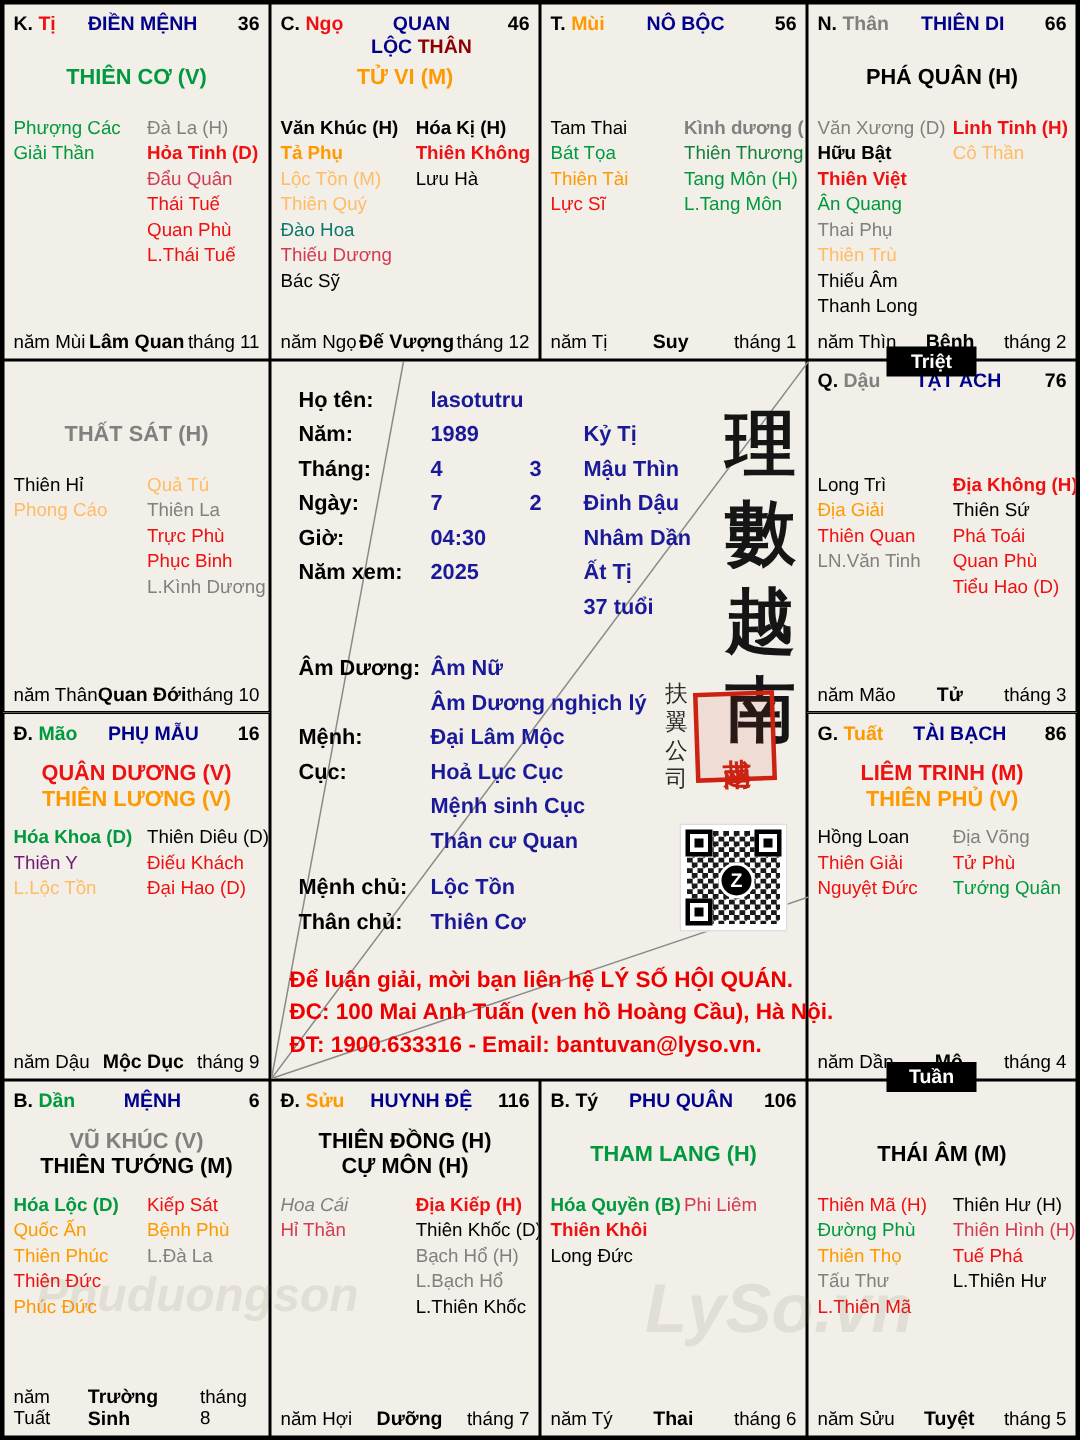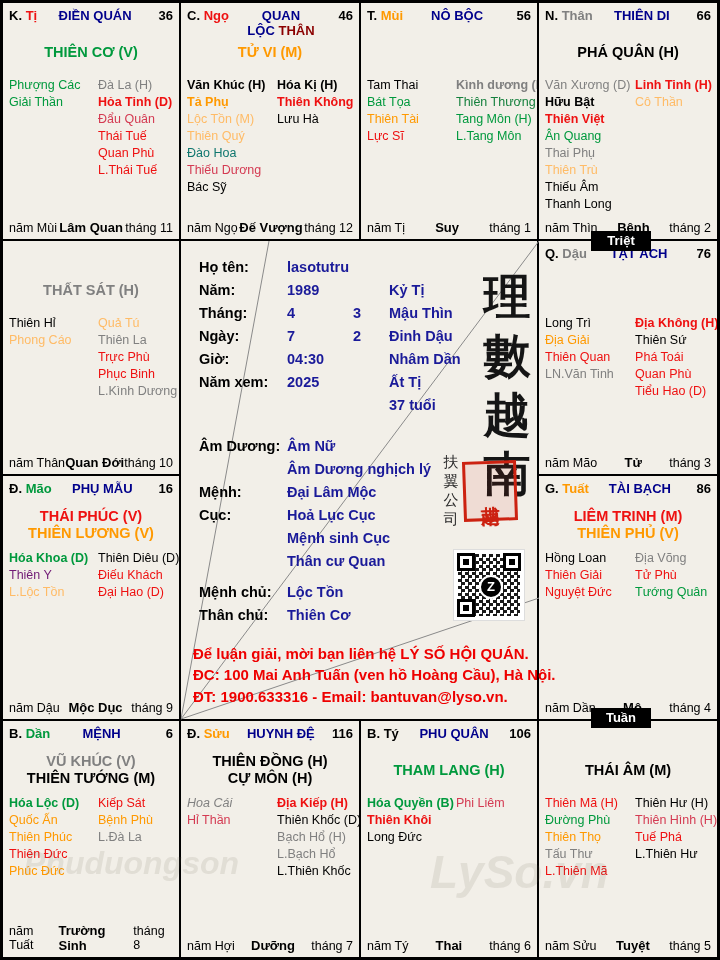--- a/index.html
+++ b/index.html
@@ -50,21 +50,21 @@
 </style>
 </head>
 <body>
 
 <div id="board">
   <div id="grid">
 
     <div class="palace pos-ti">
         <div class="ph">
           <span class="sb"><span class="stem">K.</span>&nbsp;<span class="branch" style="color: rgb(238, 17, 17);">Tị</span></span>
-          <span class="pname"><span>ĐIỀN QUÁN</span></span>
+          <span class="pname"><span>ĐIỀN MỆNH</span></span>
           <span class="pnum">36</span>
         </div>
         <div class="mains">
           <div class="mainstar" style="color: rgb(0, 153, 61);">THIÊN CƠ (V)</div>
         </div>
         <div class="cols">
           <div class="col">
             <div class="star" style="color: rgb(0, 153, 61);">Phượng Các</div>
             <div class="star" style="color: rgb(0, 153, 61);">Giải Thần</div>
           </div>
@@ -223,21 +223,21 @@
           <span class="fm">tháng 3</span>
         </div>
       </div>
       <div class="palace pos-mao">
         <div class="ph">
           <span class="sb"><span class="stem">Đ.</span>&nbsp;<span class="branch" style="color: rgb(0, 153, 61);">Mão</span></span>
           <span class="pname"><span>PHỤ MẪU</span></span>
           <span class="pnum">16</span>
         </div>
         <div class="mains">
-          <div class="mainstar" style="color: rgb(238, 17, 17);">THÁI PHÚC (V)</div>
+          <div class="mainstar" style="color: rgb(238, 17, 17);">QUÂN DƯƠNG (V)</div>
           <div class="mainstar" style="color: rgb(255, 153, 0);">THIÊN LƯƠNG (V)</div>
         </div>
         <div class="cols">
           <div class="col">
             <div class="star" style="color: rgb(0, 153, 61); font-weight: 700;">Hóa Khoa (D)</div>
             <div class="star" style="color: #701a75;">Thiên Y</div>
             <div class="star" style="color: rgb(255, 187, 102);">L.Lộc Tồn</div>
           </div>
           <div class="col">
             <div class="star" style="color: rgb(0, 0, 0);">Thiên Diêu (D)</div>

